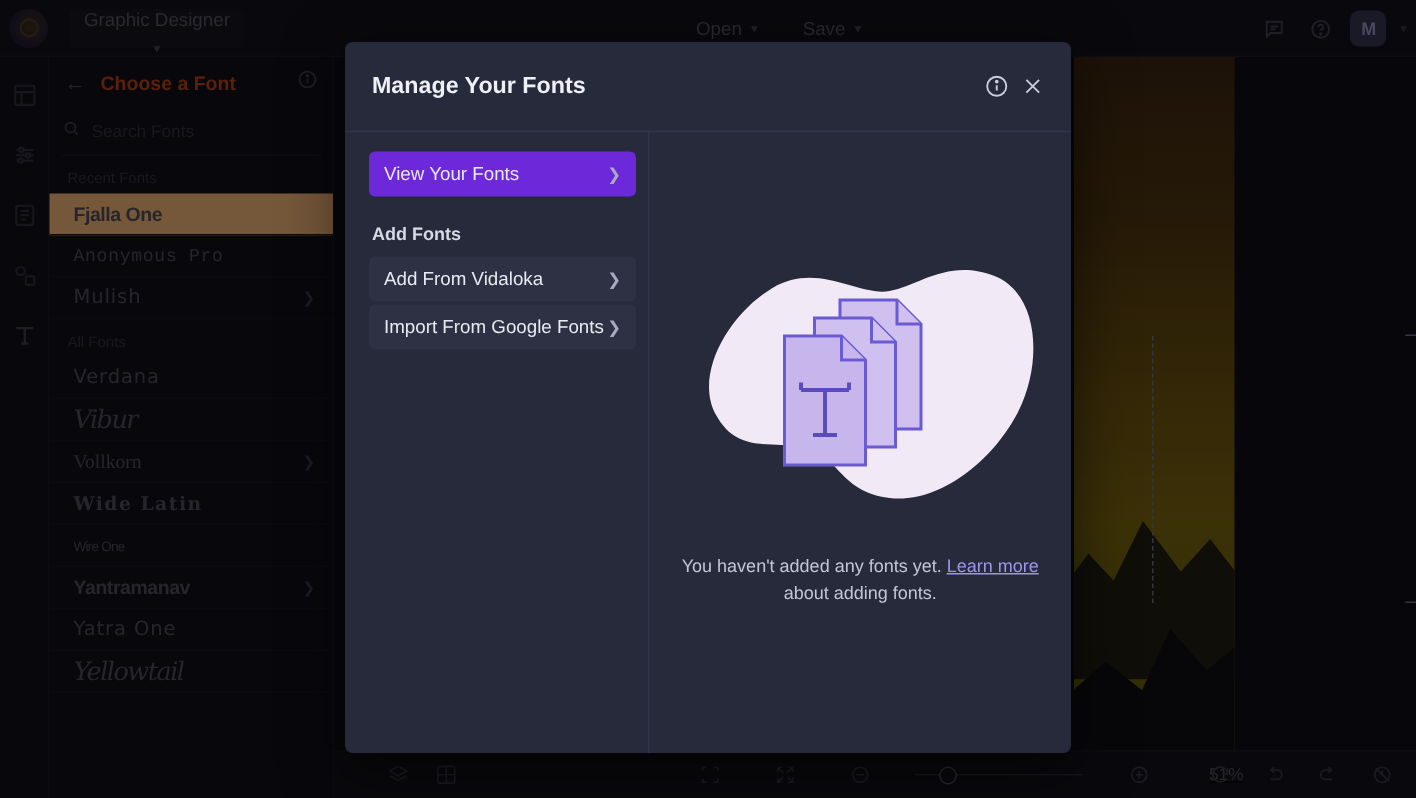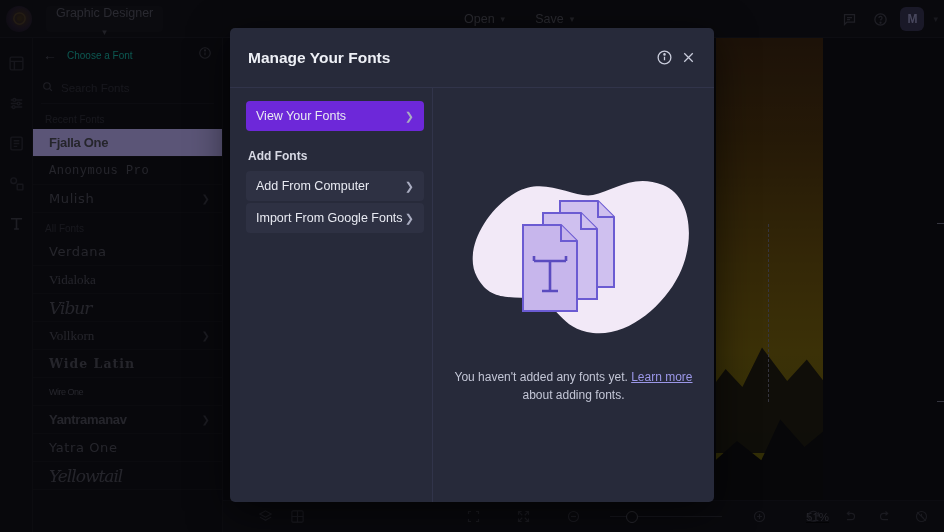--- a/index.html
+++ b/index.html
@@ -60,41 +60,41 @@
               display:flex; align-items:center; justify-content:center; }
   .rail-ico.active { color: #3c3c46; }
 
   
   .fontpanel {
     position: absolute; left: 33px; top: 38px; width: 190px; height: 494px;
     background: #0d0d11; border-right: 1px solid #141419;
   }
   .fp-head { height: 34px; display: flex; align-items: center; padding: 0 10px; gap: 10px; }
   .fp-back { color: #4a4a54; font-size: 14px; }
-  .fp-title { color: #14b8a6; font-size: 10px; font-weight: normal; flex: 1; }
+  .fp-title { color: #c2410c; font-size: 13px; font-weight: bold; flex: 1; }
   .fp-info { color: #3c3c46; }
   .fp-search {
     height: 30px; margin: 2px 8px 0 8px; display: flex; align-items: center; gap: 7px;
     border-bottom: 1px solid #15151b; padding-bottom: 2px;
   }
   .fp-search .mag { color: #3c3c46; }
   .fp-search input {
     flex: 1; background: transparent; border: 0; outline: none;
     color: #4a4a54; font-size: 11.5px; font-family: "Liberation Sans", sans-serif;
   }
   .fp-search input::placeholder { color: #2e2e37; }
   .vdiv { width:1px; height:14px; background:#1c1c23; }
   .fp-act { color:#3e3e48; width:16px; text-align:center; }
   .sect-label { color: #2f2f38; font-size: 10px; padding: 10px 12px 4px 12px; }
   .fontrow {
     height: 28px; display: flex; align-items: center; justify-content: space-between;
     padding: 0 12px 0 16px; color: #4c4c56; font-size: 13px;
     border-bottom: 1px solid #121217;
   }
-  .fontrow.hl { background: #c4b5fd; }
+  .fontrow.hl { background: #fdba74; }
   .fontrow .car { color: #35353e; font-size: 10px; }
   .f-cond { font-family: "Liberation Sans Narrow","Liberation Sans",sans-serif; font-weight:bold; letter-spacing:-.3px; }
   .f-mono { font-family: "Liberation Mono","DejaVu Sans Mono", monospace; letter-spacing:.5px; font-size:12px; }
   .f-serif { font-family: "Liberation Serif","DejaVu Serif", serif; }
   .f-script { font-family: "DejaVu Serif", serif; font-style: italic; font-size: 17px; letter-spacing:-1px; }
   .f-fat { font-family: "DejaVu Serif", serif; font-weight: bold; font-size: 12.5px; letter-spacing: 1px; }
   .f-thin { font-family: "Liberation Sans", sans-serif; font-size: 9px; letter-spacing:-.5px; }
   .f-round { font-family: "DejaVu Sans", sans-serif; font-size: 13px; letter-spacing: .6px; }
 
   
@@ -285,23 +285,20 @@
           <span class="f-round">Mulish</span>
           <span class="car">❯</span>
         </div>
       </div>
     <div class="sect-label">All Fonts</div>
     <div id="all-list">
         <div class="fontrow">
           <span class="f-round">Verdana</span>
         </div>
         <div class="fontrow">
-          <span class="f-serif">Vidaloka</span>
-        </div>
-        <div class="fontrow">
           <span class="f-script">Vibur</span>
         </div>
         <div class="fontrow">
           <span class="f-serif">Vollkorn</span>
           <span class="car">❯</span>
         </div>
         <div class="fontrow">
           <span class="f-fat">Wide Latin</span>
         </div>
         <div class="fontrow">
@@ -421,21 +418,21 @@
       </div>
     </div>
     <div class="m-body">
       <div class="m-left">
         <div class="m-item sel">
           <span>View Your Fonts</span>
           <span class="mc">❯</span>
         </div>
         <div class="m-sect">Add Fonts</div>
         <div class="m-item sub">
-          <span>Add From Computer</span>
+          <span>Add From Vidaloka</span>
           <span class="mc">❯</span>
         </div>
         <div class="m-item sub">
           <span>Import From Google Fonts</span>
           <span class="mc">❯</span>
         </div>
       </div>
       <div class="m-right">
         <div>
           <svg width="238" height="165" viewBox="0 0 238 165">

